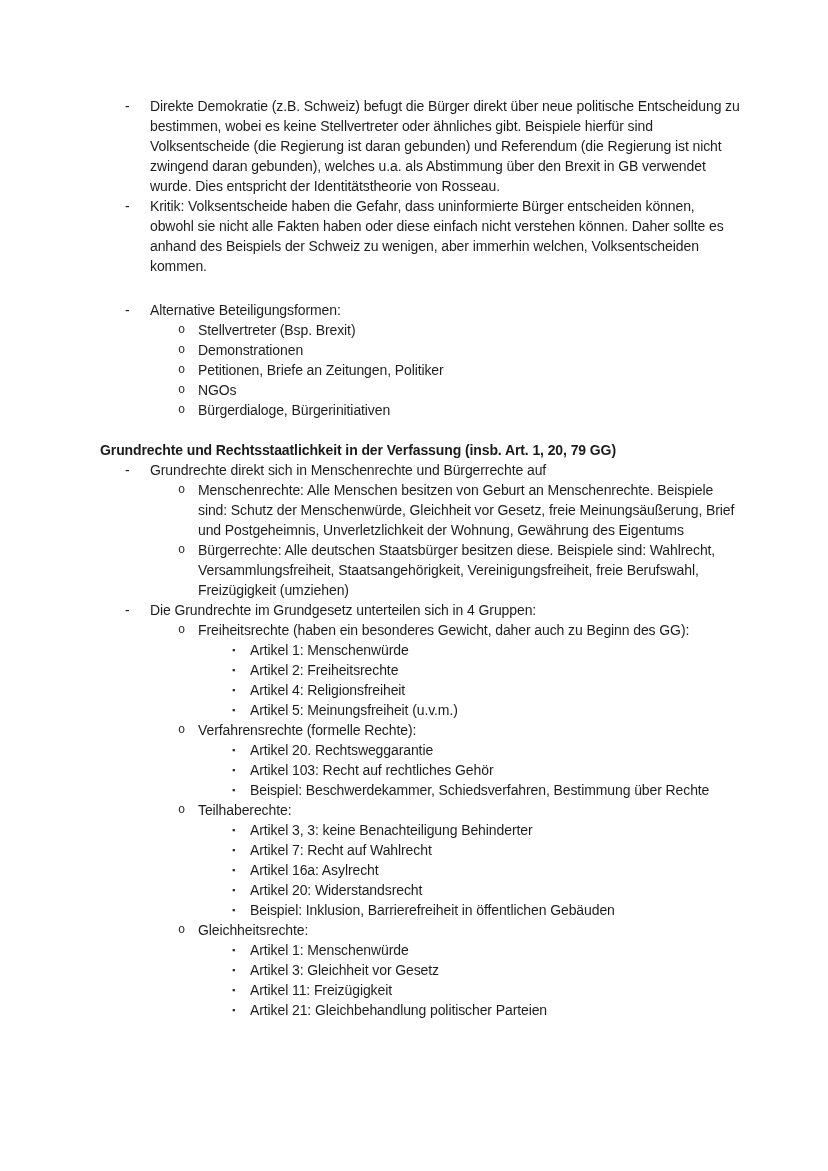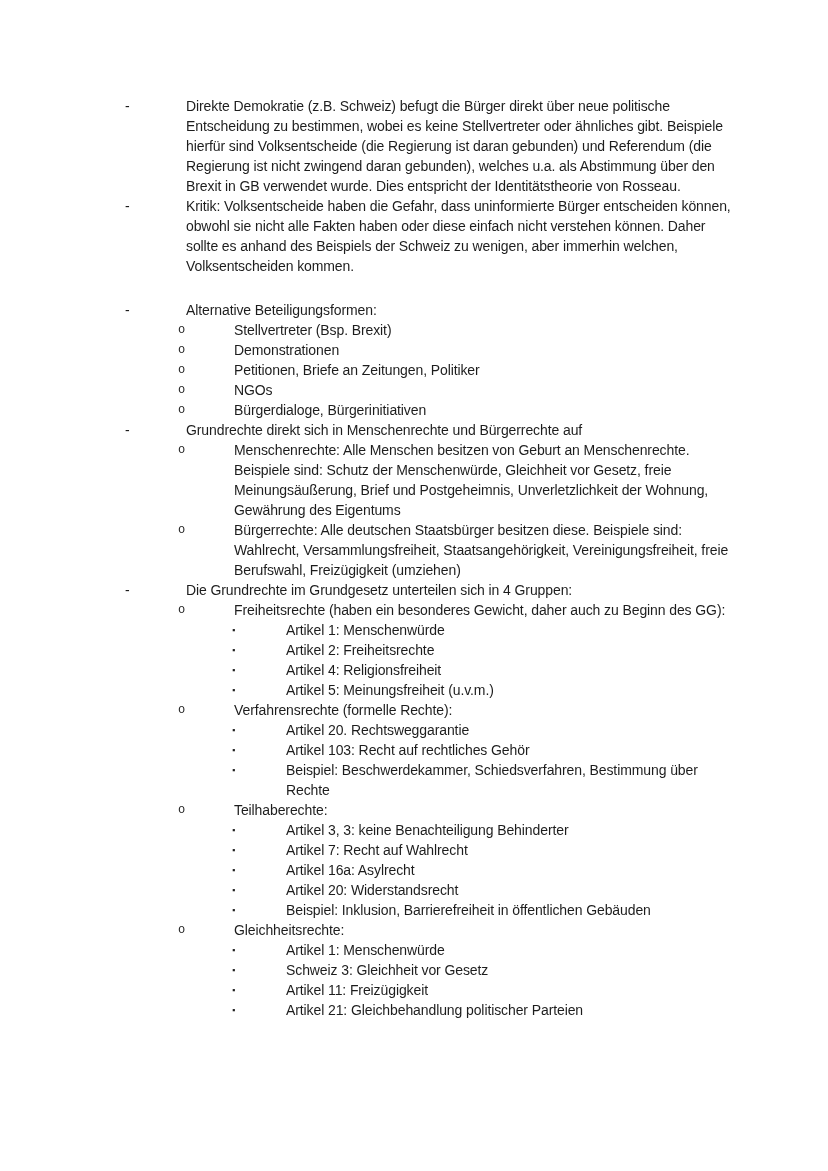--- a/index.html
+++ b/index.html
@@ -23,21 +23,20 @@
     font-size: 14px;
     line-height: 20px;
     letter-spacing: -0.1px;
   }
   .block {
     display: flex;
     align-items: flex-start;
   }
   .block .text {
     flex: 1;
-    margin-left: 36px;
   }
   .li1 { margin-left: 25px; }
   .li1 > .marker { width: 25px; flex: 0 0 25px; }
   .li2 { margin-left: 78px; }
   .li2 > .marker {
     width: 20px; flex: 0 0 20px;
     font-family: "Liberation Mono", monospace;
     font-size: 12px;
   }
   .li3 { margin-left: 132px; }
@@ -92,20 +91,21 @@
     <span class="text">Petitionen, Briefe an Zeitungen, Politiker</span>
   </div>
     <div class="block li2">
     <span class="marker">o</span>
     <span class="text">NGOs</span>
   </div>
     <div class="block li2">
     <span class="marker">o</span>
     <span class="text">Bürgerdialoge, Bürgerinitiativen</span>
   </div>
+    <h2 class="heading">Grundrechte und Rechtsstaatlichkeit in der Verfassung (insb. Art. 1, 20, 79 GG)</h2>
     <div class="block li1">
     <span class="marker">-</span>
     <span class="text">Grundrechte direkt sich in Menschenrechte und Bürgerrechte auf</span>
   </div>
     <div class="block li2">
     <span class="marker">o</span>
     <span class="text">Menschenrechte: Alle Menschen besitzen von Geburt an Menschenrechte. Beispiele sind: Schutz der Menschenwürde, Gleichheit vor Gesetz, freie Meinungsäußerung, Brief und Postgeheimnis, Unverletzlichkeit der Wohnung, Gewährung des Eigentums</span>
   </div>
     <div class="block li2">
     <span class="marker">o</span>
@@ -178,21 +178,21 @@
     <div class="block li2">
     <span class="marker">o</span>
     <span class="text">Gleichheitsrechte:</span>
   </div>
     <div class="block li3">
     <span class="marker">▪</span>
     <span class="text">Artikel 1: Menschenwürde</span>
   </div>
     <div class="block li3">
     <span class="marker">▪</span>
-    <span class="text">Schweiz 3: Gleichheit vor Gesetz</span>
+    <span class="text">Artikel 3: Gleichheit vor Gesetz</span>
   </div>
     <div class="block li3">
     <span class="marker">▪</span>
     <span class="text">Artikel 11: Freizügigkeit</span>
   </div>
     <div class="block li3">
     <span class="marker">▪</span>
     <span class="text">Artikel 21: Gleichbehandlung politischer Parteien</span>
   </div>
   </main>

